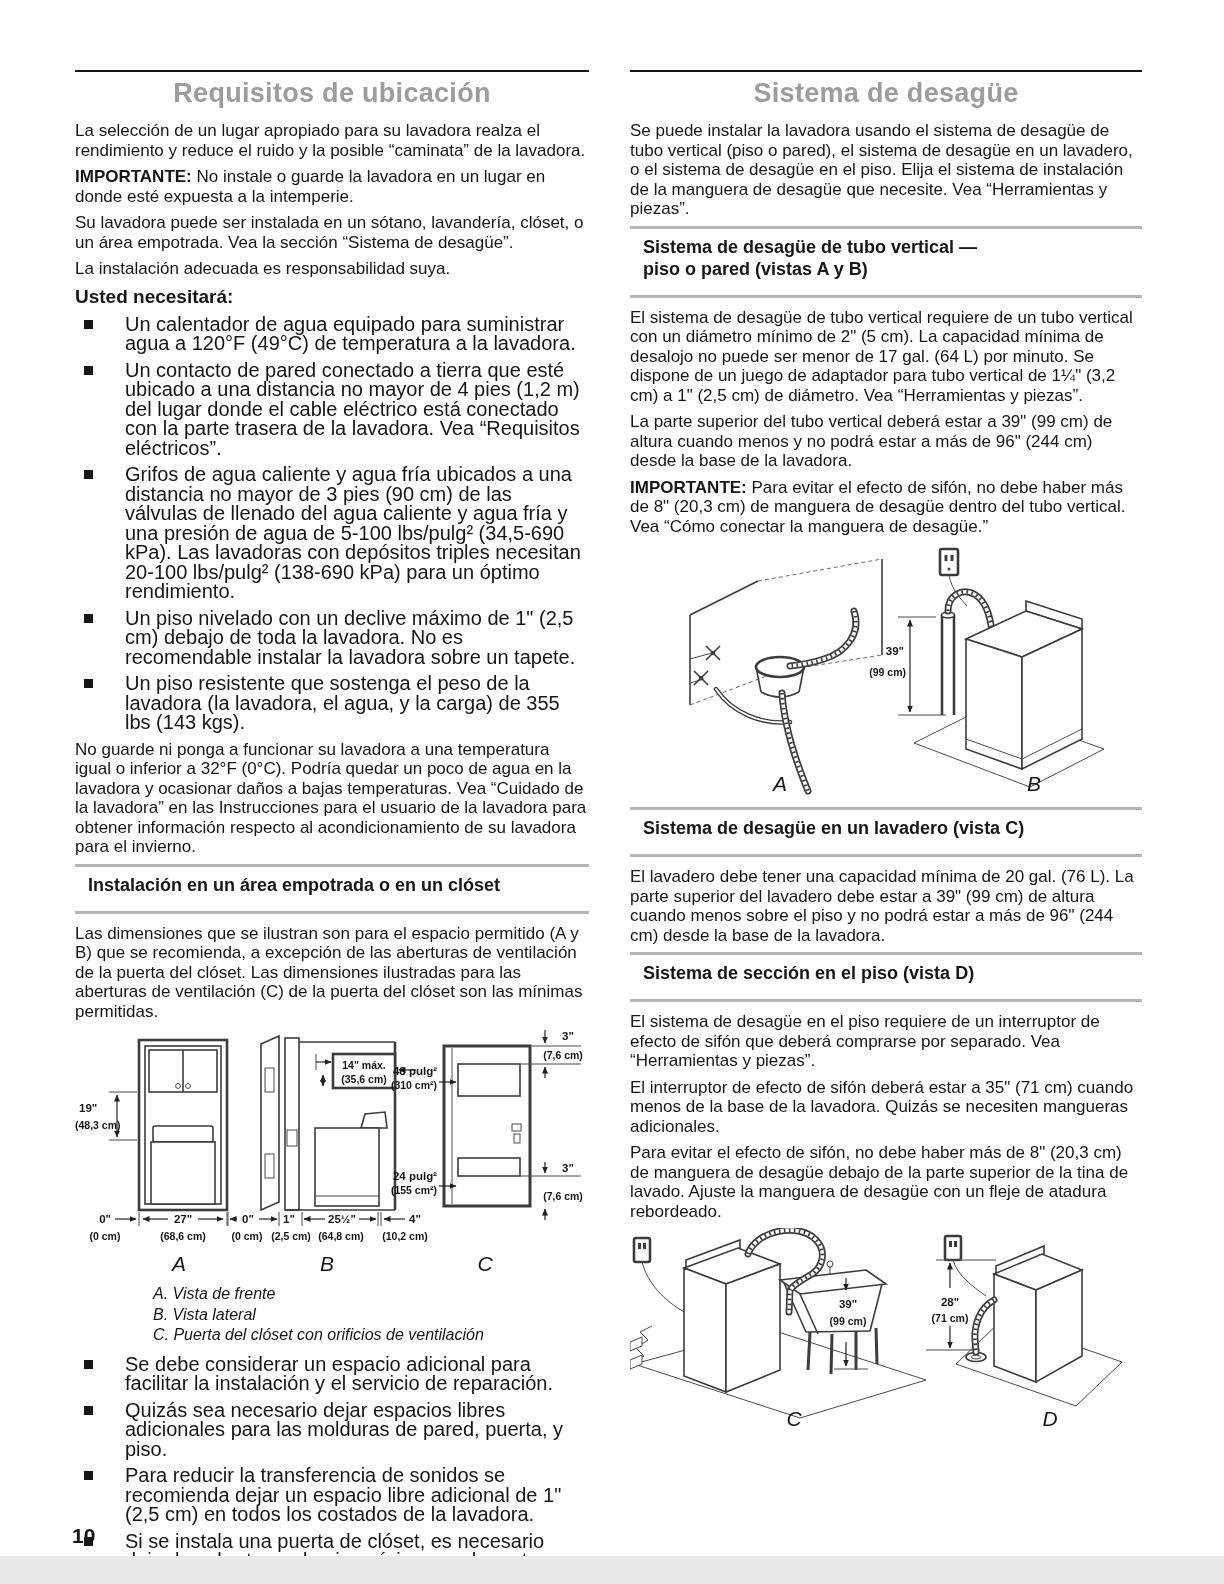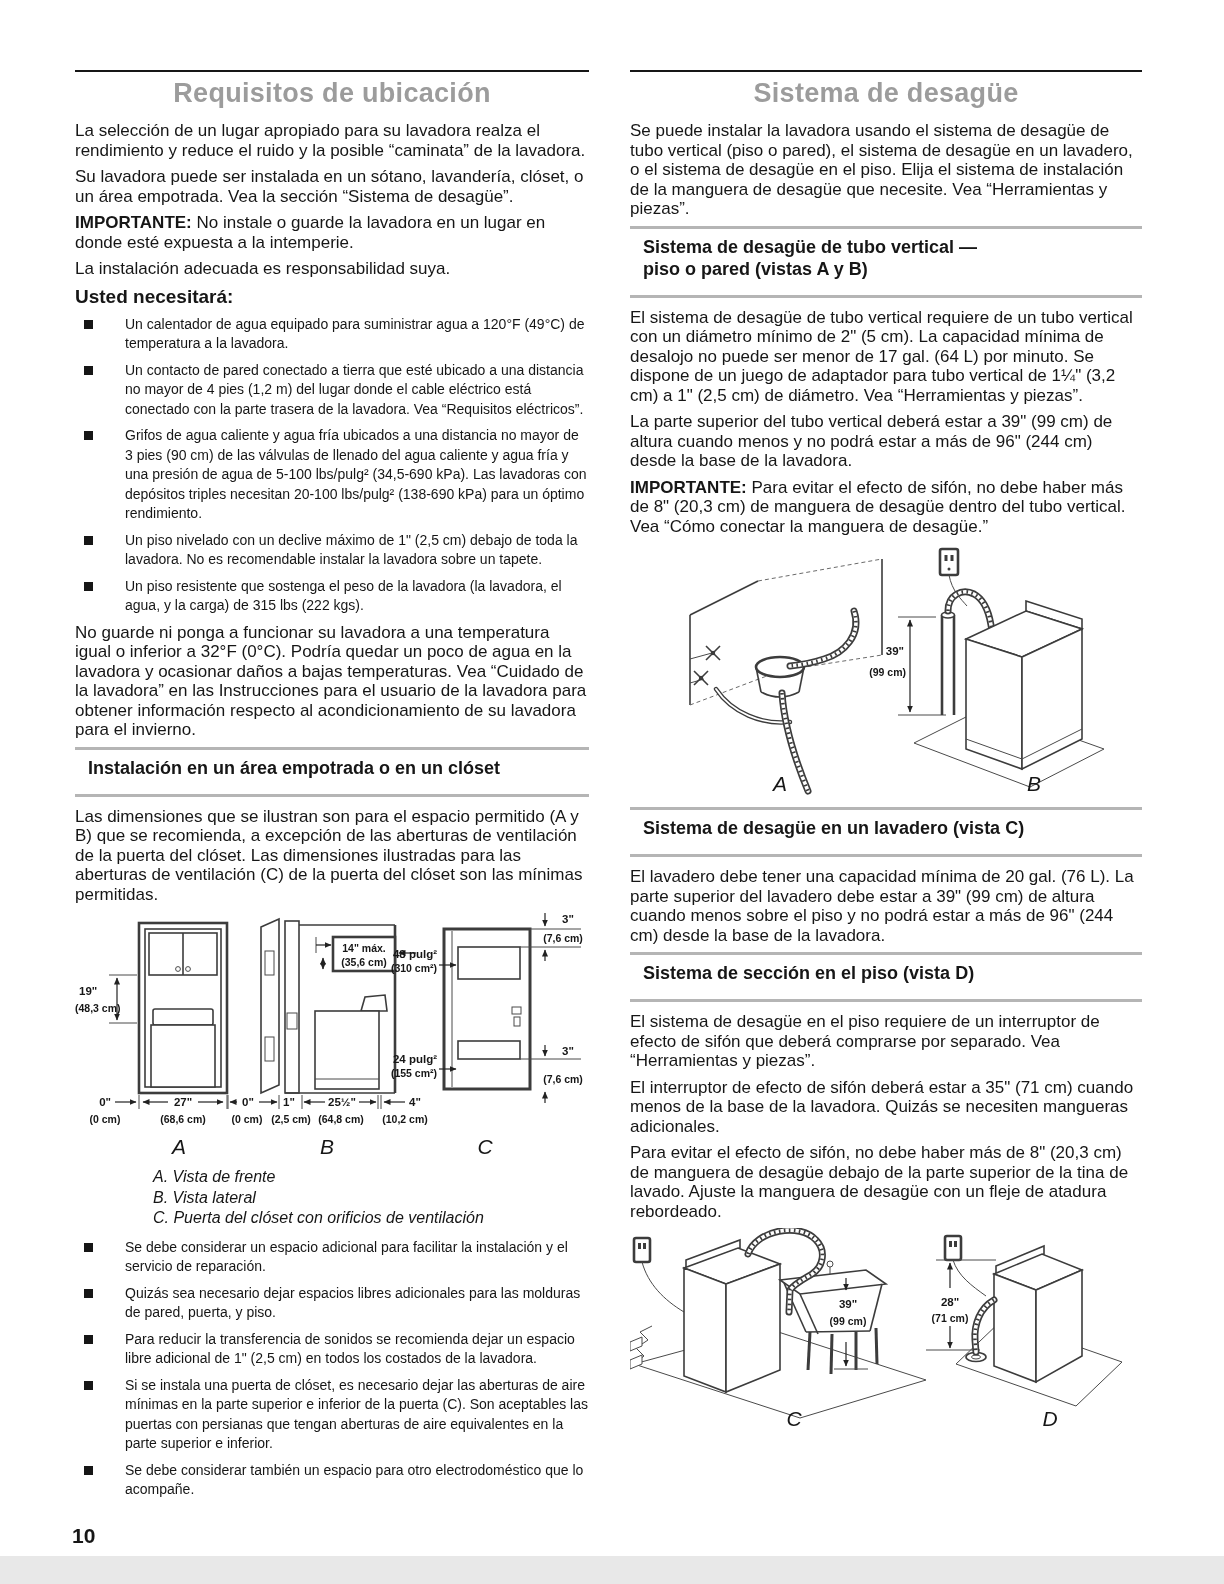--- a/index.html
+++ b/index.html
@@ -6,21 +6,21 @@
   .page{position:relative;width:1224px;height:1556px;background:#ffffff;overflow:hidden;
         font-family:"Liberation Sans","DejaVu Sans",sans-serif;color:#161616;}
   .col{position:absolute;top:70px;}
   .col-left{left:75px;width:514px;}
   .col-right{left:630px;width:512px;}
   .rule{border-top:2px solid #161616;height:0;margin:0 0 6px;}
   .coltitle{margin:4px 0 12px;text-align:center;font-size:27px;font-weight:bold;color:#9c9c9c;letter-spacing:.3px;}
   p.body{margin:0 0 7px;font-size:17px;line-height:19.5px;}
   .need{font-size:19px;font-weight:bold;margin:3px 0 7px;}
   ul.sq{list-style:none;margin:0 0 3px;padding:0;}
-  ul.sq li{position:relative;padding-left:50px;margin:0 0 7px;font-size:14px;line-height:19.5px;}
+  ul.sq li{position:relative;padding-left:50px;margin:0 0 7px;font-size:20px;line-height:19.5px;}
   .sqm{position:absolute;left:9px;top:5px;width:9px;height:9px;background:#161616;}
   .sechead{border-top:3px solid #b5b5b5;border-bottom:3px solid #b5b5b5;padding:7px 0 15px 13px;
            margin:6px 0 10px;font-size:18px;font-weight:bold;line-height:22px;}
   .legend{margin:4px 0 10px 78px;font-style:italic;font-size:16px;line-height:19.5px;}
   .legend div{margin:0 0 1px;}
   .pagenum{position:absolute;left:72px;top:1524px;font-size:21px;font-weight:bold;}
   .blueline{position:absolute;left:128px;top:1573px;width:142px;height:2px;background:#0008cf;}
   .diagram{margin:4px 0 2px;}
   svg{display:block;}
   svg text{font-family:"Liberation Sans","DejaVu Sans",sans-serif;font-weight:bold;font-size:11.5px;fill:#161616;}
@@ -57,32 +57,32 @@
   </defs>
 </svg>
 
 <div class="page">
 
   <div class="col col-left">
     <div class="rule"></div>
     <div class="coltitle">Requisitos de ubicación</div>
 
     <p class="body">La selección de un lugar apropiado para su lavadora realza el rendimiento y reduce el ruido y la posible “caminata” de la lavadora.</p>
+    <p class="body"><b>IMPORTANTE:</b><span> No instale o guarde la lavadora en un lugar en donde esté expuesta a la intemperie.</span></p>
     <p class="body">Su lavadora puede ser instalada en un sótano, lavandería, clóset, o un área empotrada. Vea la sección “Sistema de desagüe”.</p>
-    <p class="body"><b>IMPORTANTE:</b><span> No instale o guarde la lavadora en un lugar en donde esté expuesta a la intemperie.</span></p>
     <p class="body">La instalación adecuada es responsabilidad suya.</p>
 
     <div class="need">Usted necesitará:</div>
 
     <ul class="sq">
       <li><span class="sqm"></span><span>Un calentador de agua equipado para suministrar agua a 120°F (49°C) de temperatura a la lavadora.</span></li>
       <li><span class="sqm"></span><span>Un contacto de pared conectado a tierra que esté ubicado a una distancia no mayor de 4 pies (1,2 m) del lugar donde el cable eléctrico está conectado con la parte trasera de la lavadora. Vea “Requisitos eléctricos”.</span></li>
       <li><span class="sqm"></span><span>Grifos de agua caliente y agua fría ubicados a una distancia no mayor de 3 pies (90 cm) de las válvulas de llenado del agua caliente y agua fría y una presión de agua de 5-100 lbs/pulg² (34,5-690 kPa). Las lavadoras con depósitos triples necesitan 20-100 lbs/pulg² (138-690 kPa) para un óptimo rendimiento.</span></li>
       <li><span class="sqm"></span><span>Un piso nivelado con un declive máximo de 1" (2,5 cm) debajo de toda la lavadora. No es recomendable instalar la lavadora sobre un tapete.</span></li>
-      <li><span class="sqm"></span><span>Un piso resistente que sostenga el peso de la lavadora (la lavadora, el agua, y la carga) de 315 lbs (222 kgs).</span></li>
+      <li><span class="sqm"></span><span>Un piso resistente que sostenga el peso de la lavadora (la lavadora, el agua, y la carga) de 355 lbs (143 kgs).</span></li>
     </ul>
 
     <p class="body">No guarde ni ponga a funcionar su lavadora a una temperatura igual o inferior a 32°F (0°C). Podría quedar un poco de agua en la lavadora y ocasionar daños a bajas temperaturas. Vea “Cuidado de la lavadora” en las Instrucciones para el usuario de la lavadora para obtener información respecto al acondicionamiento de su lavadora para el invierno.</p>
 
     <div class="sechead">Instalación en un área empotrada o en un clóset</div>
 
     <p class="body">Las dimensiones que se ilustran son para el espacio permitido (A y B) que se recomienda, a excepción de las aberturas de ventilación de la puerta del clóset. Las dimensiones ilustradas para las aberturas de ventilación (C) de la puerta del clóset son las mínimas permitidas.</p>
 
     <svg class="diagram" width="514" height="252" viewBox="0 0 514 252">
 

